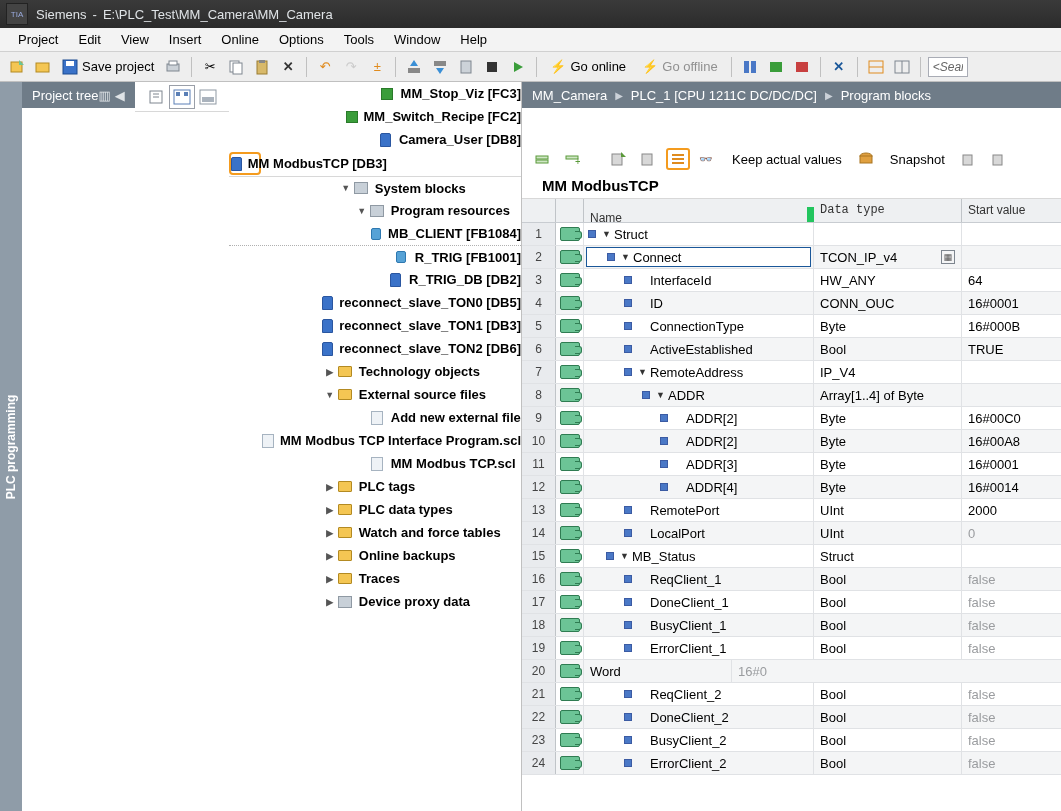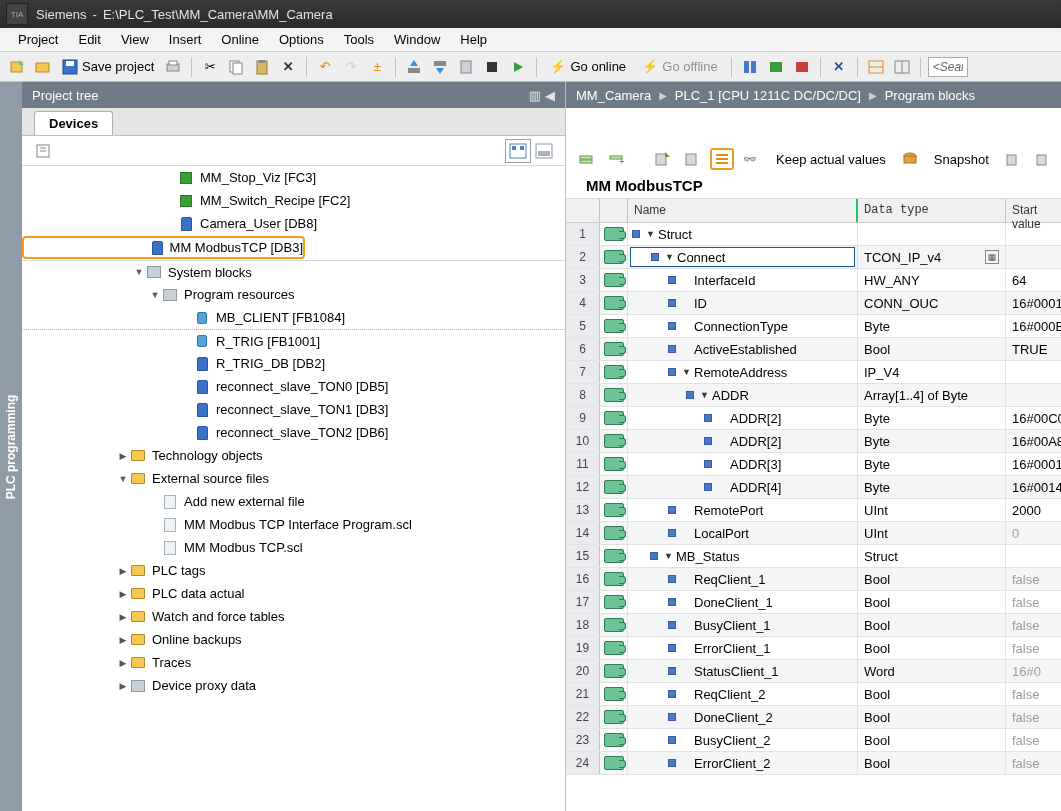--- a/index.html
+++ b/index.html
@@ -20,30 +20,30 @@
   .toolbar .save-proj { display: flex; align-items: center; gap: 4px; height: 22px; padding: 0 4px; cursor: pointer; }
   .toolbar .go-online { display: flex; align-items: center; gap: 4px; height: 22px; padding: 0 6px; cursor: pointer; color: #000; }
   .toolbar .go-offline { display: flex; align-items: center; gap: 4px; height: 22px; padding: 0 6px; color: #909090; }
   .toolbar .search-box { height: 20px; border: 1px solid #a9acb5; padding: 0 4px; font-size: 12px; color: #666; font-style: italic; width: 40px; }
   
   
   .main-wrap { display: flex; height: calc(811px - 28px - 24px - 30px); }
   .side-tab { width: 22px; background: #8f9ca8; display: flex; align-items: center; justify-content: center; }
   .side-tab-text { transform: rotate(-90deg); white-space: nowrap; color: #fff; font-size: 12px; font-weight: bold; }
   
-  .left-panel { width: 544px; display: flex; flex-direction: column; border-right: 1px solid #c0c0c0; position: relative; }
+  .left-panel { width: 500px; display: flex; flex-direction: row; border-right: 1px solid #c0c0c0; position: relative; }
   .left-header { height: 26px; background: #6f7c88; color: #fff; display: flex; align-items: center; padding: 0 10px; font-size: 13px; }
   .left-header-icons { margin-left: auto; display: flex; gap: 4px; }
   .devices-tab-row { height: 28px; background: #e6e6e6; display: flex; align-items: flex-end; padding-left: 12px; border-bottom: 1px solid #c0c0c0; }
   .devices-tab { background: #fff; border: 1px solid #b0b0b0; border-bottom: none; padding: 4px 14px 4px 14px; font-weight: bold; font-size: 13px; border-radius: 3px 3px 0 0; }
   .left-toolbar { height: 30px; display: flex; align-items: center; padding: 0 8px; border-bottom: 1px solid #d8d8d8; }
   .left-toolbar .lspacer { flex: 1; }
   .left-toolbar .ltbtn { width: 26px; height: 24px; border: 1px solid transparent; display:inline-flex; align-items:center; justify-content:center;}
   
-  .tree-scroll { flex: 1; overflow-y: auto; overflow-x: hidden; background: #fff; position: relative; }
+  .tree-scroll { flex: 1; overflow-y: auto; overflow-x: hidden; background: #fff; position: relative; font-weight: bold; }
   .tree-scroll::-webkit-scrollbar { width: 16px; }
   .tree-scroll::-webkit-scrollbar-track { background: #eee; }
   .tree-scroll::-webkit-scrollbar-thumb { background: #c0c0c0; border: 1px solid #a0a0a0; }
   .tree-row { height: 23px; display: flex; align-items: center; padding-left: 0; font-size: 13px; white-space: nowrap; cursor: default; }
   .tree-row .indent { display: inline-block; }
   .tree-row .expander { width: 14px; text-align: center; color: #555; font-size: 9px; display:inline-block; }
   .tree-row .row-icon { width: 16px; height: 16px; margin-right: 6px; display:inline-flex; align-items:center; justify-content:center; }
   .tree-row .row-label { }
   .tree-row.orange-box { border: 2px solid #f49b1e; border-radius: 4px; padding-top:1px; padding-bottom:1px; margin: 1px 260px 1px 0; }
   .tree-row.sys-blocks { border-top: 1px solid #d8d8d8; }
@@ -59,21 +59,21 @@
   .right-toolbar .rtbtn { width: 24px; height: 22px; display:inline-flex; align-items:center; justify-content:center; cursor:pointer; }
   .right-toolbar .rtbtn.orange-box2 { border: 2px solid #f49b1e; border-radius: 3px; }
   .right-toolbar .rlabel { font-size: 13px; padding: 0 6px; }
   
   .db-title { padding: 3px 20px 4px 20px; font-size: 15px; font-weight: bold; background: #fff; border-bottom: 1px solid #d8d8d8;}
   
   .data-table { flex:1; overflow:hidden; display:flex; flex-direction:column; }
   .dt-head-row { height: 24px; display: flex; background: #eef0f2; border-bottom: 1px solid #c8ccd1; font-size:12px; color:#333;}
   .dt-head-row .h-rownum { width: 34px; border-right: 1px solid #c0c4c8;}
   .dt-head-row .h-tag { width: 28px; border-right: 1px solid #c0c4c8;}
-  .dt-head-row .h-name { width: 230px; padding: 4px 6px; border-right: 2px solid #22c55e;}
+  .dt-head-row .h-name { width: 230px; padding: 4px 6px; border-right: 7px solid #22c55e; margin-top: 8px;}
   .dt-head-row .h-type { width: 148px; padding: 4px 6px; border-right: 1px solid #c0c4c8; font-family: Liberation Mono, monospace;}
   .dt-head-row .h-start { flex: 1; padding: 4px 6px;}
   
   .dt-body { flex:1; overflow:hidden; }
   .dt-row { height: 23px; display: flex; align-items: stretch; border-bottom: 1px solid #e0e2e5; font-size: 13px; }
   .dt-row.even { background: #f4f5f6; }
   .dt-row.sel .c-name-inner { border: 1px solid #1a5799; background:#fff; }
   .dt-row .c-rownum { width: 34px; background: #e9ebee; border-right: 1px solid #c0c4c8; text-align: center; font-size: 12px; color: #444; display:flex; align-items:center; justify-content:center;}
   .dt-row .c-tag { width: 28px; border-right: 1px solid #e0e2e5; display:flex; align-items:center; justify-content:center;}
   .dt-row .c-name { width: 230px; border-right: 1px solid #e0e2e5; display:flex; align-items:center; padding: 0 2px; }
@@ -241,23 +241,20 @@
   </div>
 
   <div class="left-panel">
     <div class="left-header">
       <span>Project tree</span>
       <div class="left-header-icons">
         <span style="color:#dfe3e6;">▥</span>
         <span style="color:#dfe3e6;">◀</span>
       </div>
     </div>
-    <div class="devices-tab-row">
-      <div class="devices-tab"><span>Devices</span></div>
-    </div>
     <div class="left-toolbar">
       <span class="ltbtn">
           <svg width="16" height="16">
             <rect x="2" y="2" width="12" height="12" fill="none" stroke="#7e868f"></rect>
             <line x1="5" y1="5" x2="11" y2="5" stroke="#7e868f"></line>
             <line x1="5" y1="8" x2="11" y2="8" stroke="#7e868f"></line>
           </svg>
         </span>
       <span class="lspacer"></span>
       <span class="ltbtn" style="border:1px solid #9a9fa8;">
@@ -418,21 +415,21 @@
             <span class="ic-folder"></span>
           </span>
           <span class="row-label">PLC tags</span>
         </div>
         <div class="tree-row">
           <span class="indent" style="width:94px"></span>
           <span class="expander">▶</span>
           <span class="row-icon">
             <span class="ic-folder"></span>
           </span>
-          <span class="row-label">PLC data actual</span>
+          <span class="row-label">PLC data types</span>
         </div>
         <div class="tree-row">
           <span class="indent" style="width:94px"></span>
           <span class="expander">▶</span>
           <span class="row-icon">
             <span class="ic-folder"></span>
           </span>
           <span class="row-label">Watch and force tables</span>
         </div>
         <div class="tree-row">
@@ -916,28 +913,20 @@
             </div>
             <div class="c-start gray">
               <span>false</span>
             </div>
           </div>
           <div class="dt-row even">
             <div class="c-rownum">20</div>
             <div class="c-tag">
               <span class="tag-pill"></span>
             </div>
-            <div class="c-name">
-              <div class="c-name-inner">
-                <span class="n-indent" style="width:36px"></span>
-                <span class="bullet"></span>
-                <span class="chev"></span>
-                <span>StatusClient_1</span>
-              </div>
-            </div>
             <div class="c-type">
               <span>Word</span>
             </div>
             <div class="c-start gray">
               <span>16#0</span>
             </div>
           </div>
           <div class="dt-row">
             <div class="c-rownum">21</div>
             <div class="c-tag">

